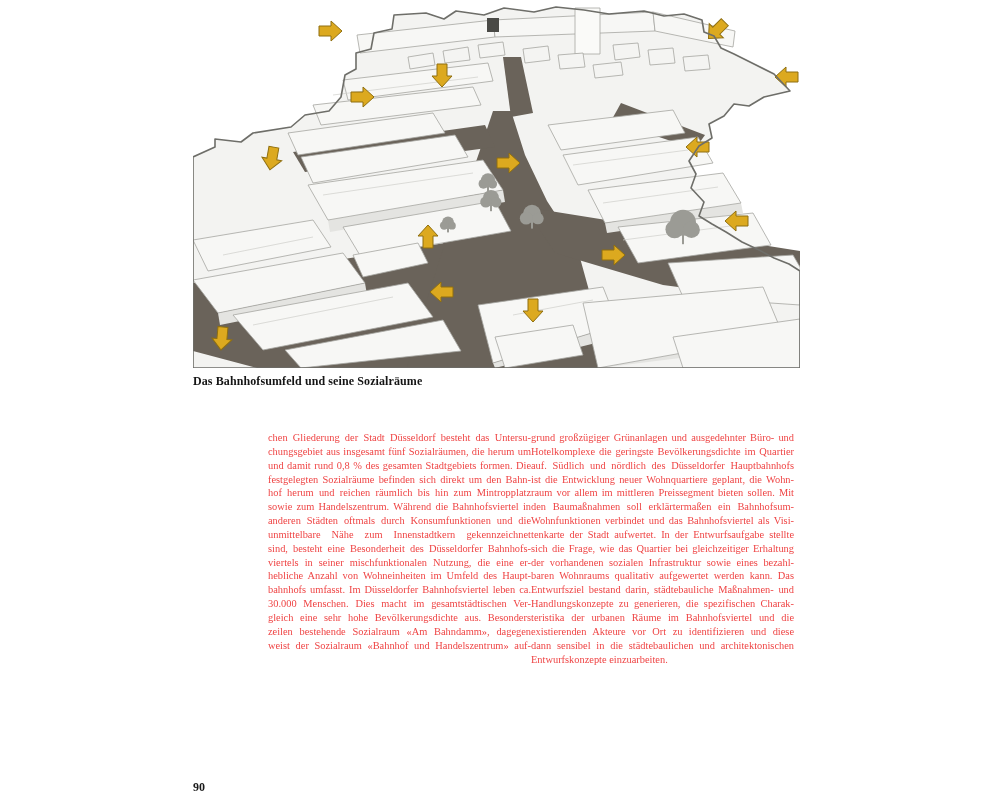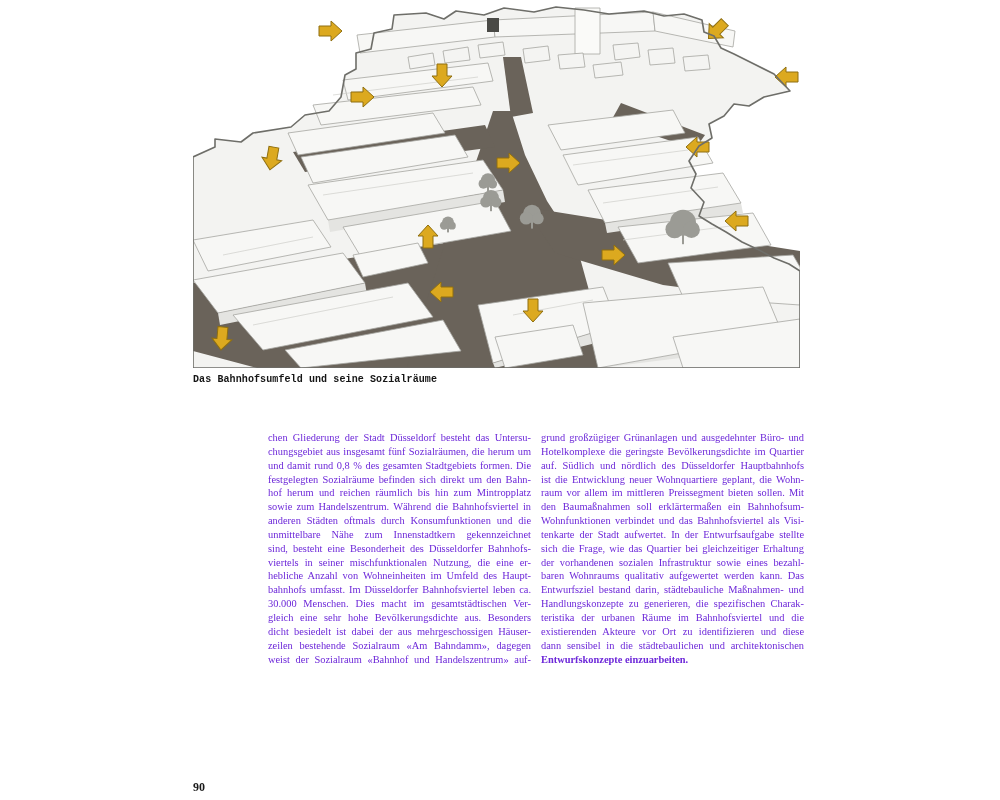--- a/index.html
+++ b/index.html
@@ -1,27 +1,27 @@
 <!DOCTYPE html>
 <html><head>
 <meta charset="utf-8">
 <style>
   html,body{margin:0;padding:0;background:#ffffff;}
   .page{position:relative;width:1000px;height:800px;background:#ffffff;overflow:hidden;
         font-family:"Liberation Serif", serif;}
   .figure-wrap{position:absolute;left:193px;top:5px;width:607px;height:363px;}
   .figure-wrap svg{display:block;}
   .figure-caption{position:absolute;left:193px;top:374px;width:420px;
-        font-family:Liberation Mono, monospace;font-weight:bold;font-size:10px;
+        font-family:Liberation Serif, serif;font-weight:bold;font-size:12px;
         color:#151515;letter-spacing:0.1px;}
-  .article{position:absolute;left:268px;top:431px;width:540px;display:flex;gap:10px;
-        color:#6d28d9;}
+  .article{position:absolute;left:268px;top:431px;width:540px;display:flex;gap:0;
+        color:#ef4444;}
   .col{width:263px;font-size:10.4px;line-height:13.85px;}
   .line{text-align:justify;text-align-last:justify;white-space:normal;}
-  .line.last{text-align-last:left;font-weight:bold;}
+  .line.last{text-align-last:left;}
   .pagenum{position:absolute;left:193px;top:780px;
         font-family:Liberation Serif, serif;font-weight:bold;font-size:12px;color:#1a1a1a;}
 </style>
 </head>
 <body>
 
 <div class="page">
 
   <div class="figure-wrap">
     <svg width="607" height="363" viewBox="0 0 607 363">
@@ -164,21 +164,20 @@
         <div class="line">hof herum und reichen räumlich bis hin zum Mintropplatz</div>
         <div class="line">sowie zum Handelszentrum. Während die Bahnhofsviertel in</div>
         <div class="line">anderen Städten oftmals durch Konsumfunktionen und die</div>
         <div class="line">unmittelbare Nähe zum Innenstadtkern gekennzeichnet</div>
         <div class="line">sind, besteht eine Besonderheit des Düsseldorfer Bahnhofs-</div>
         <div class="line">viertels in seiner mischfunktionalen Nutzung, die eine er-</div>
         <div class="line">hebliche Anzahl von Wohneinheiten im Umfeld des Haupt-</div>
         <div class="line">bahnhofs umfasst. Im Düsseldorfer Bahnhofsviertel leben ca.</div>
         <div class="line">30.000 Menschen. Dies macht im gesamtstädtischen Ver-</div>
         <div class="line">gleich eine sehr hohe Bevölkerungsdichte aus. Besonders</div>
-        <div class="line">dicht besiedelt ist dabei der aus mehrgeschossigen Häuser-</div>
         <div class="line">zeilen bestehende Sozialraum «Am Bahndamm», dagegen</div>
         <div class="line">weist der Sozialraum «Bahnhof und Handelszentrum» auf-</div>
       </div>
     <div class="col" id="col-right">
         <div class="line">grund großzügiger Grünanlagen und ausgedehnter Büro- und</div>
         <div class="line">Hotelkomplexe die geringste Bevölkerungsdichte im Quartier</div>
         <div class="line">auf. Südlich und nördlich des Düsseldorfer Hauptbahnhofs</div>
         <div class="line">ist die Entwicklung neuer Wohnquartiere geplant, die Wohn-</div>
         <div class="line">raum vor allem im mittleren Preissegment bieten sollen. Mit</div>
         <div class="line">den Baumaßnahmen soll erklärtermaßen ein Bahnhofsum-</div>

